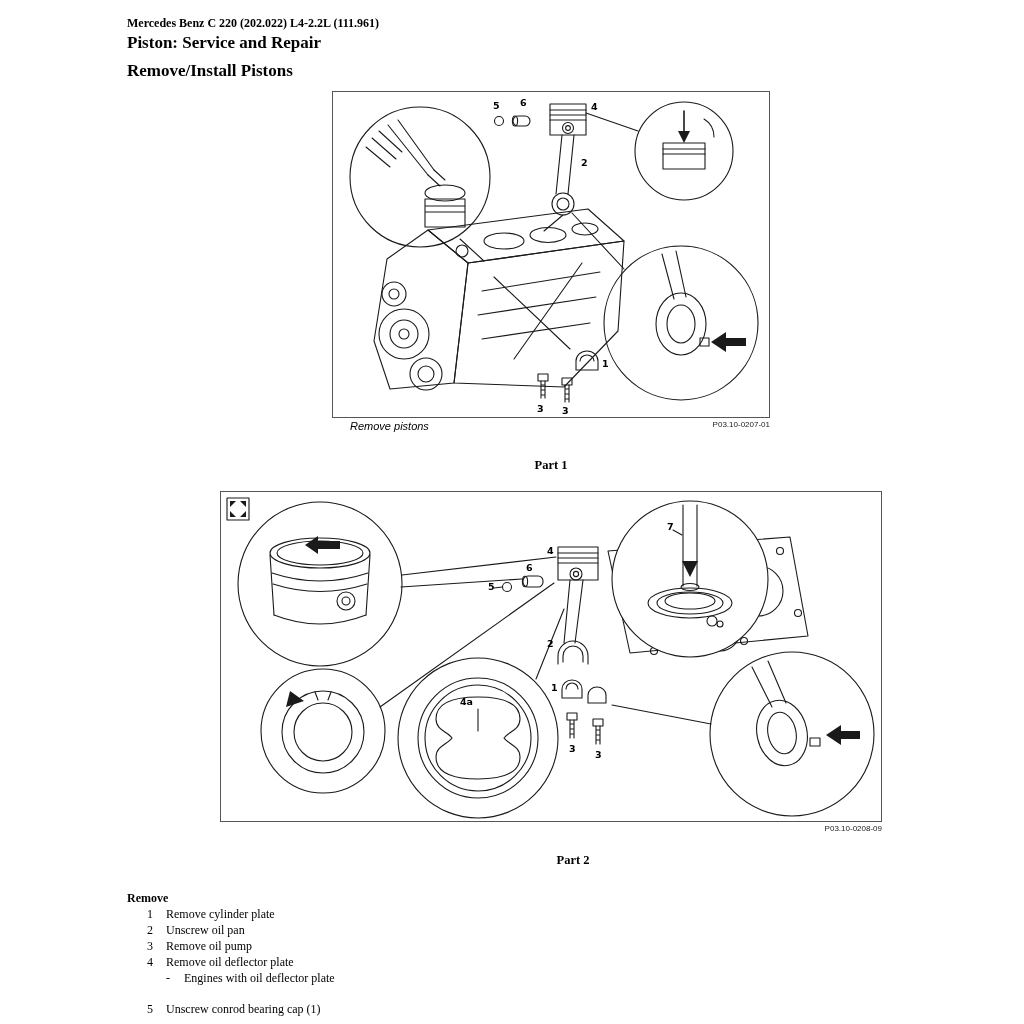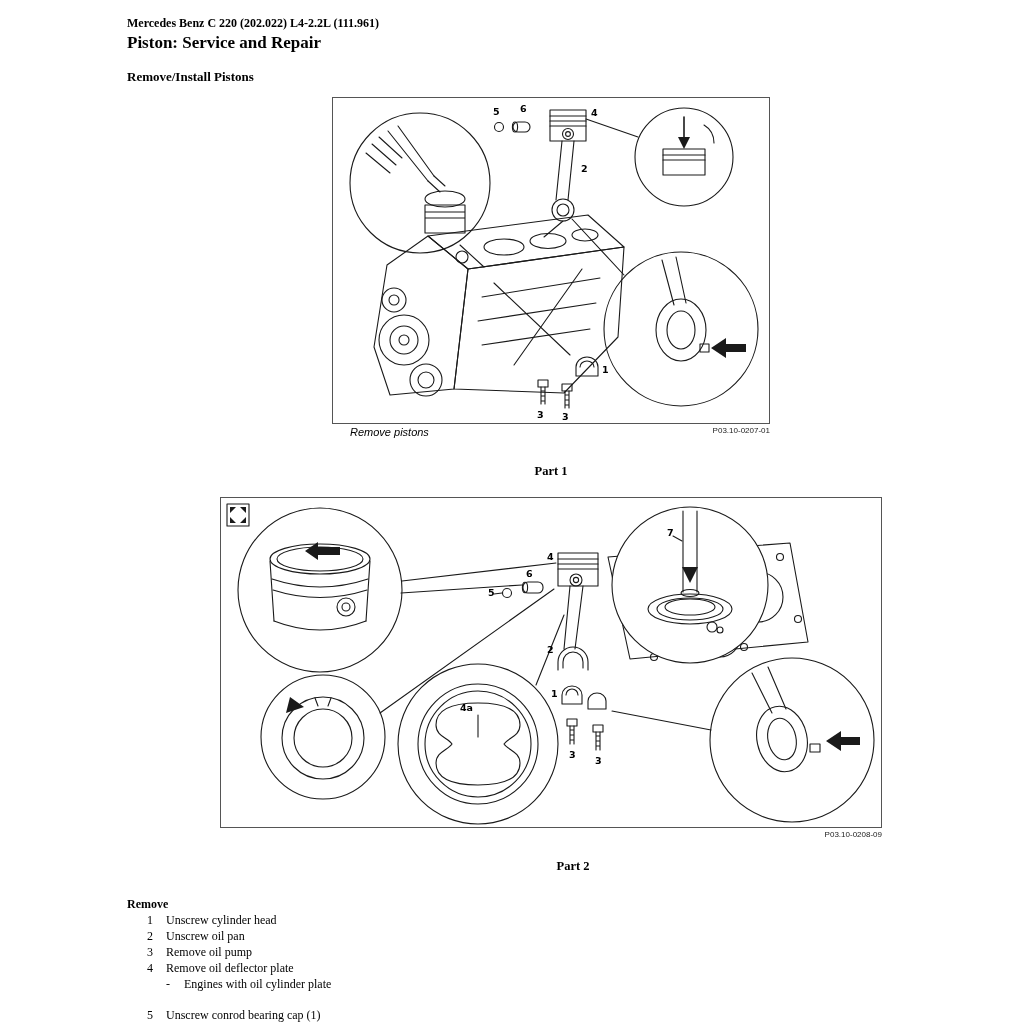--- a/index.html
+++ b/index.html
@@ -5,21 +5,21 @@
   * { margin:0; padding:0; box-sizing:border-box; }
   html,body { background:#fff; }
   body {
     width:1024px; height:1024px; overflow:hidden;
     font-family:"Liberation Serif", serif; color:#000;
   }
   .page { margin-left:127px; width:848px; padding-top:16px; }
 
   .vehicle-header { font-size:12px; font-weight:bold; line-height:14px; }
   .page-title { font-size:17px; font-weight:bold; line-height:22px; margin-top:2px; }
-  .section-heading { font-size:13px; font-weight:bold; line-height:15px; margin-top:15px; }
+  .section-heading { font-size:17px; font-weight:bold; line-height:15px; margin-top:9px; }
 
   .figure-wrap { display:flex; flex-direction:column; align-items:center; }
   .fig1-wrap { margin-top:13px; }
   .fig2-wrap { margin-top:18px; }
   .figure-frame { display:block; }
   .fig-caption-row {
     display:flex; justify-content:center; align-items:flex-start;
     margin-top:2px; font-family:"Liberation Sans", sans-serif;
   }
   .fig-caption-row.w1 { width:438px; }
@@ -237,37 +237,37 @@
     <div class="fig-caption-row w2">
       <span class="fig-code">P03.10-0208-09</span>
     </div>
     <div class="part-label part2-label">Part 2</div>
   </div>
 
   <div class="remove-section">
     <div class="remove-heading">Remove</div>
     <div class="step">
       <span class="num">1</span>
-      <span>Unscrew cylinder head</span>
+      <span>Remove cylinder plate</span>
     </div>
     <div class="step">
       <span class="num">2</span>
       <span>Unscrew oil pan</span>
     </div>
     <div class="step">
       <span class="num">3</span>
       <span>Remove oil pump</span>
     </div>
     <div class="step">
       <span class="num">4</span>
       <span>Remove oil deflector plate</span>
     </div>
     <div class="substep">
       <span class="dash">-</span>
-      <span>Engines with oil cylinder plate</span>
+      <span>Engines with oil deflector plate</span>
     </div>
     <div class="step step-gap">
       <span class="num">5</span>
       <span>Unscrew conrod bearing cap (1)</span>
     </div>
   </div>
 
 </div>
 
 </body></html>

